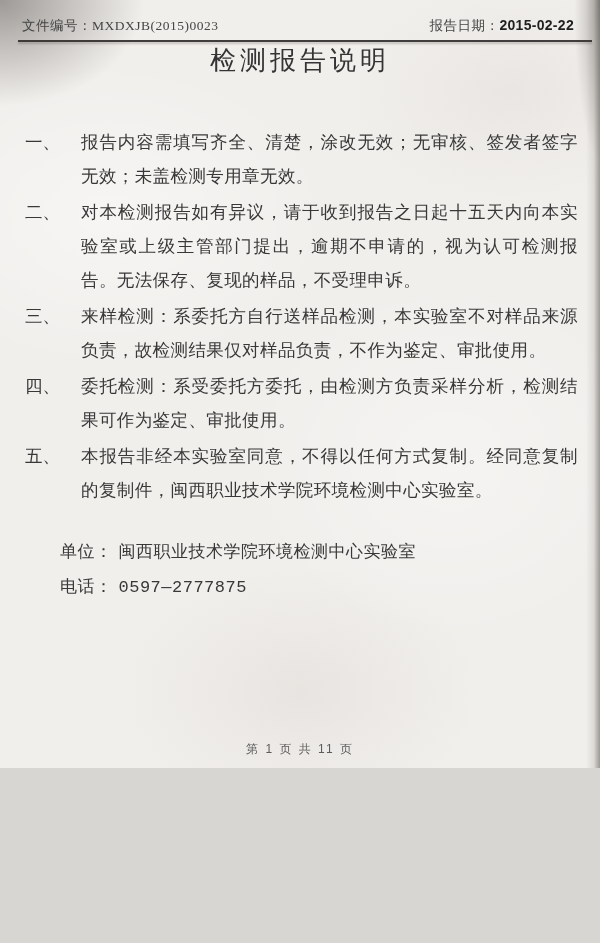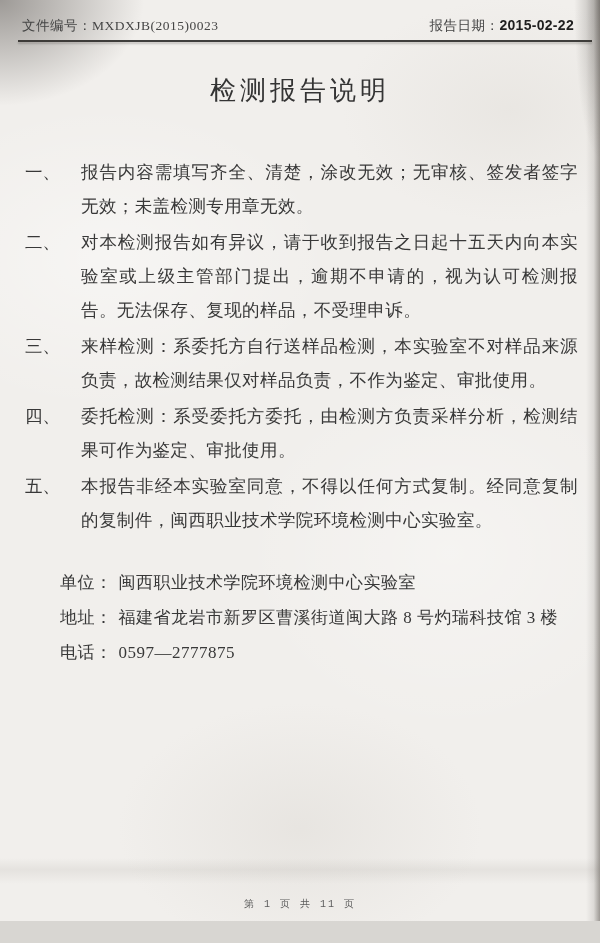--- a/index.html
+++ b/index.html
@@ -3,21 +3,21 @@
 <meta charset="utf-8">
 <style>
   html, body {
     margin: 0;
     padding: 0;
     background: #d8d6d2;
   }
   .page {
     position: relative;
     width: 600px;
-    height: 921px;
+    height: 768px;
     margin: 0 auto;
     overflow: hidden;
     color: #3b3b3b;
     font-family: "Liberation Serif", "DejaVu Serif", serif;
     background-color: #f1efec;
     background-image:
       radial-gradient(ellipse 320px 220px at 18% 28%, rgba(255,255,255,0.40), rgba(255,255,255,0) 70%),
       radial-gradient(ellipse 300px 260px at 75% 60%, rgba(255,255,255,0.30), rgba(255,255,255,0) 70%),
       radial-gradient(ellipse 260px 180px at 50% 90%, rgba(214,210,204,0.35), rgba(214,210,204,0) 70%),
       radial-gradient(ellipse 240px 160px at 85% 12%, rgba(219,215,209,0.35), rgba(219,215,209,0) 70%);
@@ -72,21 +72,21 @@
   }
   .header-rule {
     margin: 5px 8px 0 18px;
     height: 0;
     border: none;
     border-top: 2px solid #3f3e3c;
     box-shadow: 0 2px 2px rgba(60,55,50,0.25);
   }
 
   .doc-title {
-    margin-top: 35px;
+    margin-top: 5px;
     text-align: center;
     font-size: 26px;
     line-height: 28px;
     letter-spacing: 4px;
     color: #343434;
     font-weight: 500;
   }
 
   .notes {
     margin: 50px 22px 0 25px;
@@ -110,32 +110,33 @@
 
   .contact {
     margin: 34px 20px 0 60px;
   }
   .contact-row {
     font-size: 17px;
     line-height: 24px;
     margin-bottom: 11px;
     color: #383838;
     letter-spacing: 0.5px;
+    font-family: Liberation Mono, monospace;
   }
   .contact-row .label { margin-right: 6px; }
 
   .footer {
     position: absolute;
     left: 0; right: 0;
     bottom: 10px;
     text-align: center;
-    font-size: 10px;
+    font-size: 12px;
     color: #5c5c5c;
     letter-spacing: 2px;
-    font-family: Liberation Mono, monospace;
+    font-family: Liberation Sans, sans-serif;
   }
 </style>
 </head>
 <body>
 
 <div class="page">
   <div class="corner-tl"></div>
   <div class="edge-right"></div>
   <div class="edge-right-top"></div>
   <div class="band-bottom"></div>
@@ -173,21 +174,18 @@
       <span class="marker">五、</span>
       <span class="text">本报告非经本实验室同意，不得以任何方式复制。经同意复制的复制件，闽西职业技术学院环境检测中心实验室。</span>
     </div>
   </div>
 
   <div class="contact">
     <div class="contact-row">
       <span class="label">单位：</span><span>闽西职业技术学院环境检测中心实验室</span>
     </div>
     <div class="contact-row">
-      <span class="label">地址：</span><span>福建省龙岩市新罗区曹溪街道闽大路 8 号灼瑞科技馆 3 楼</span>
-    </div>
-    <div class="contact-row">
       <span class="label">电话：</span><span>0597—2777875</span>
     </div>
   </div>
 
   <div class="footer">第 1 页 共 11 页</div>
 </div>
 
 </body></html>

